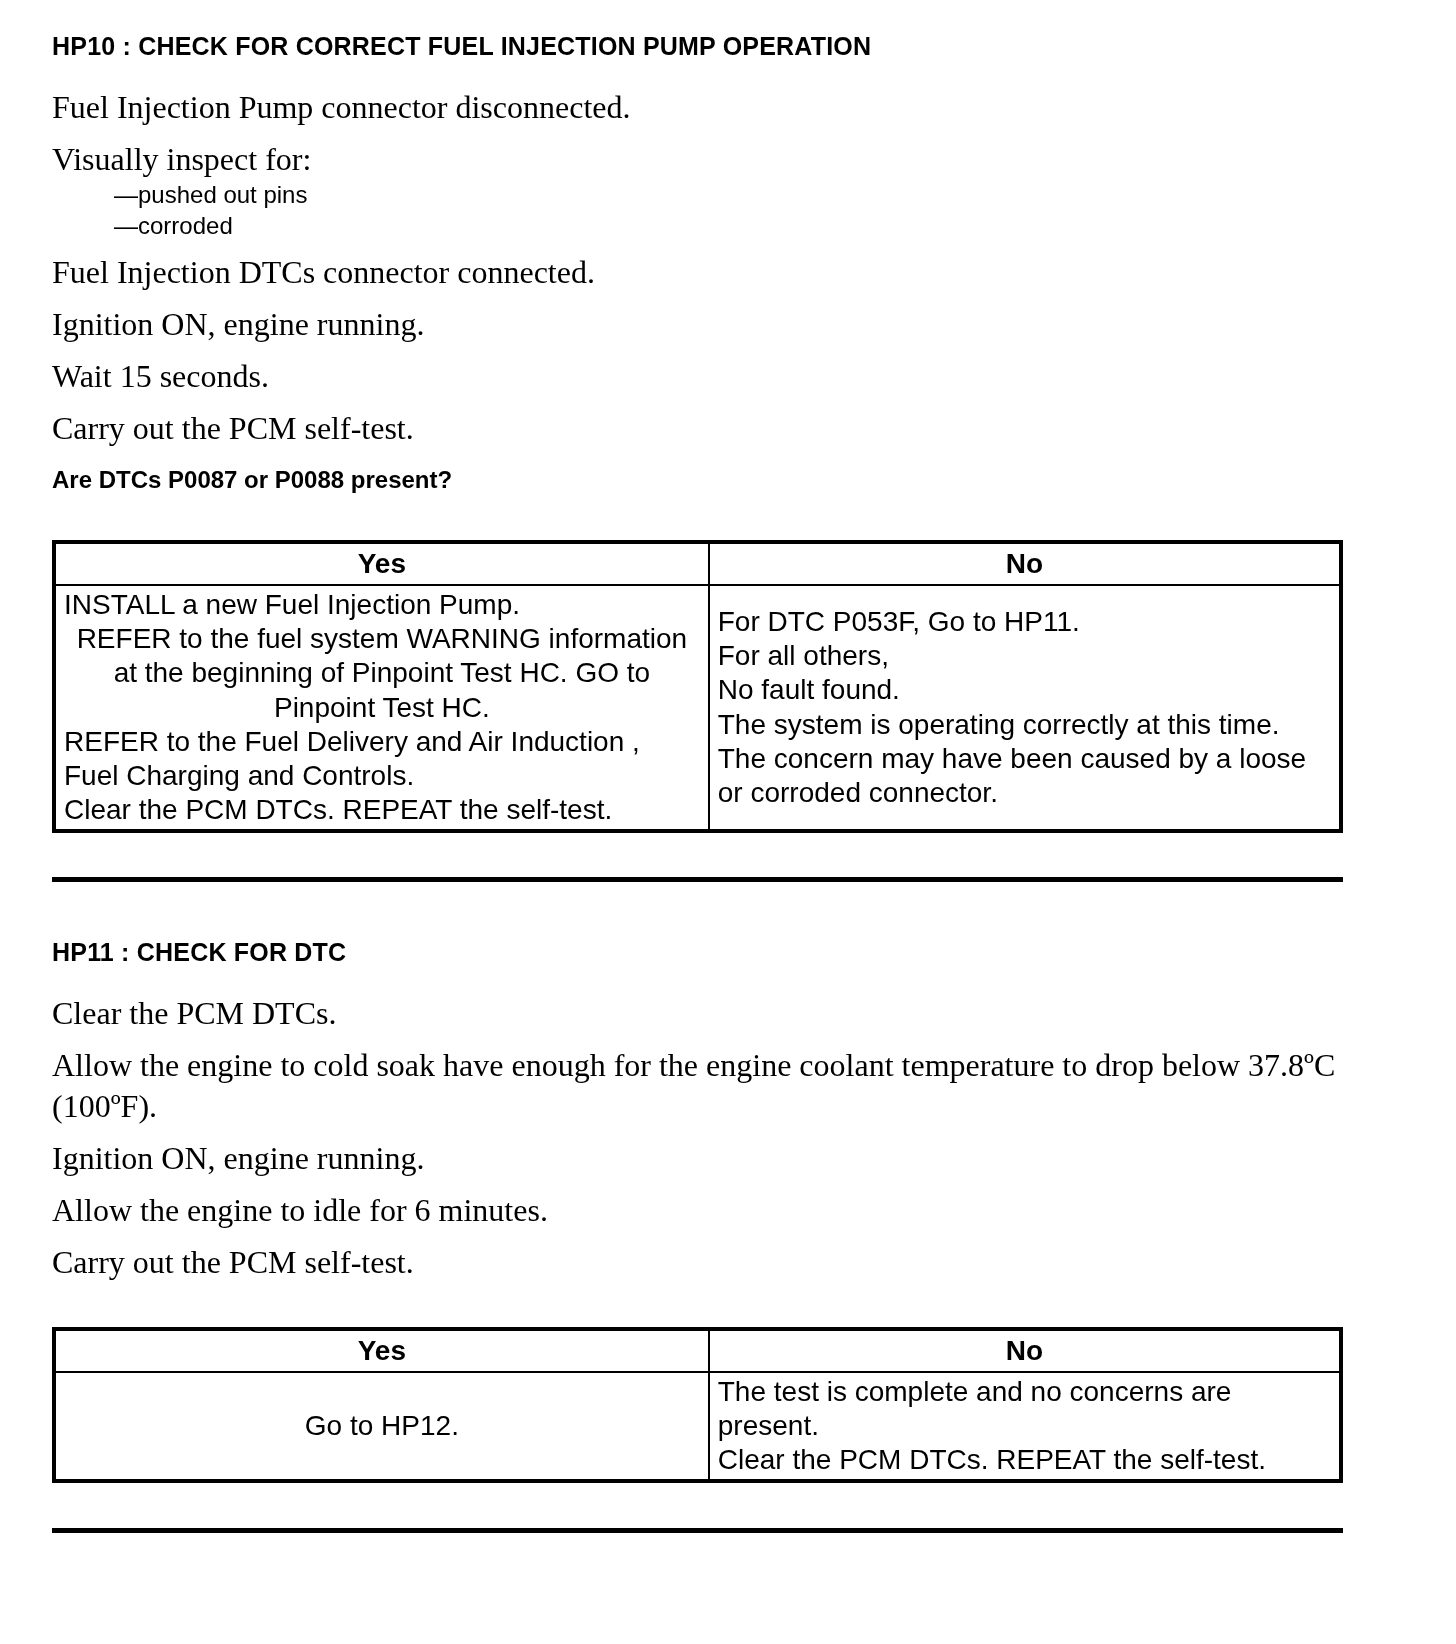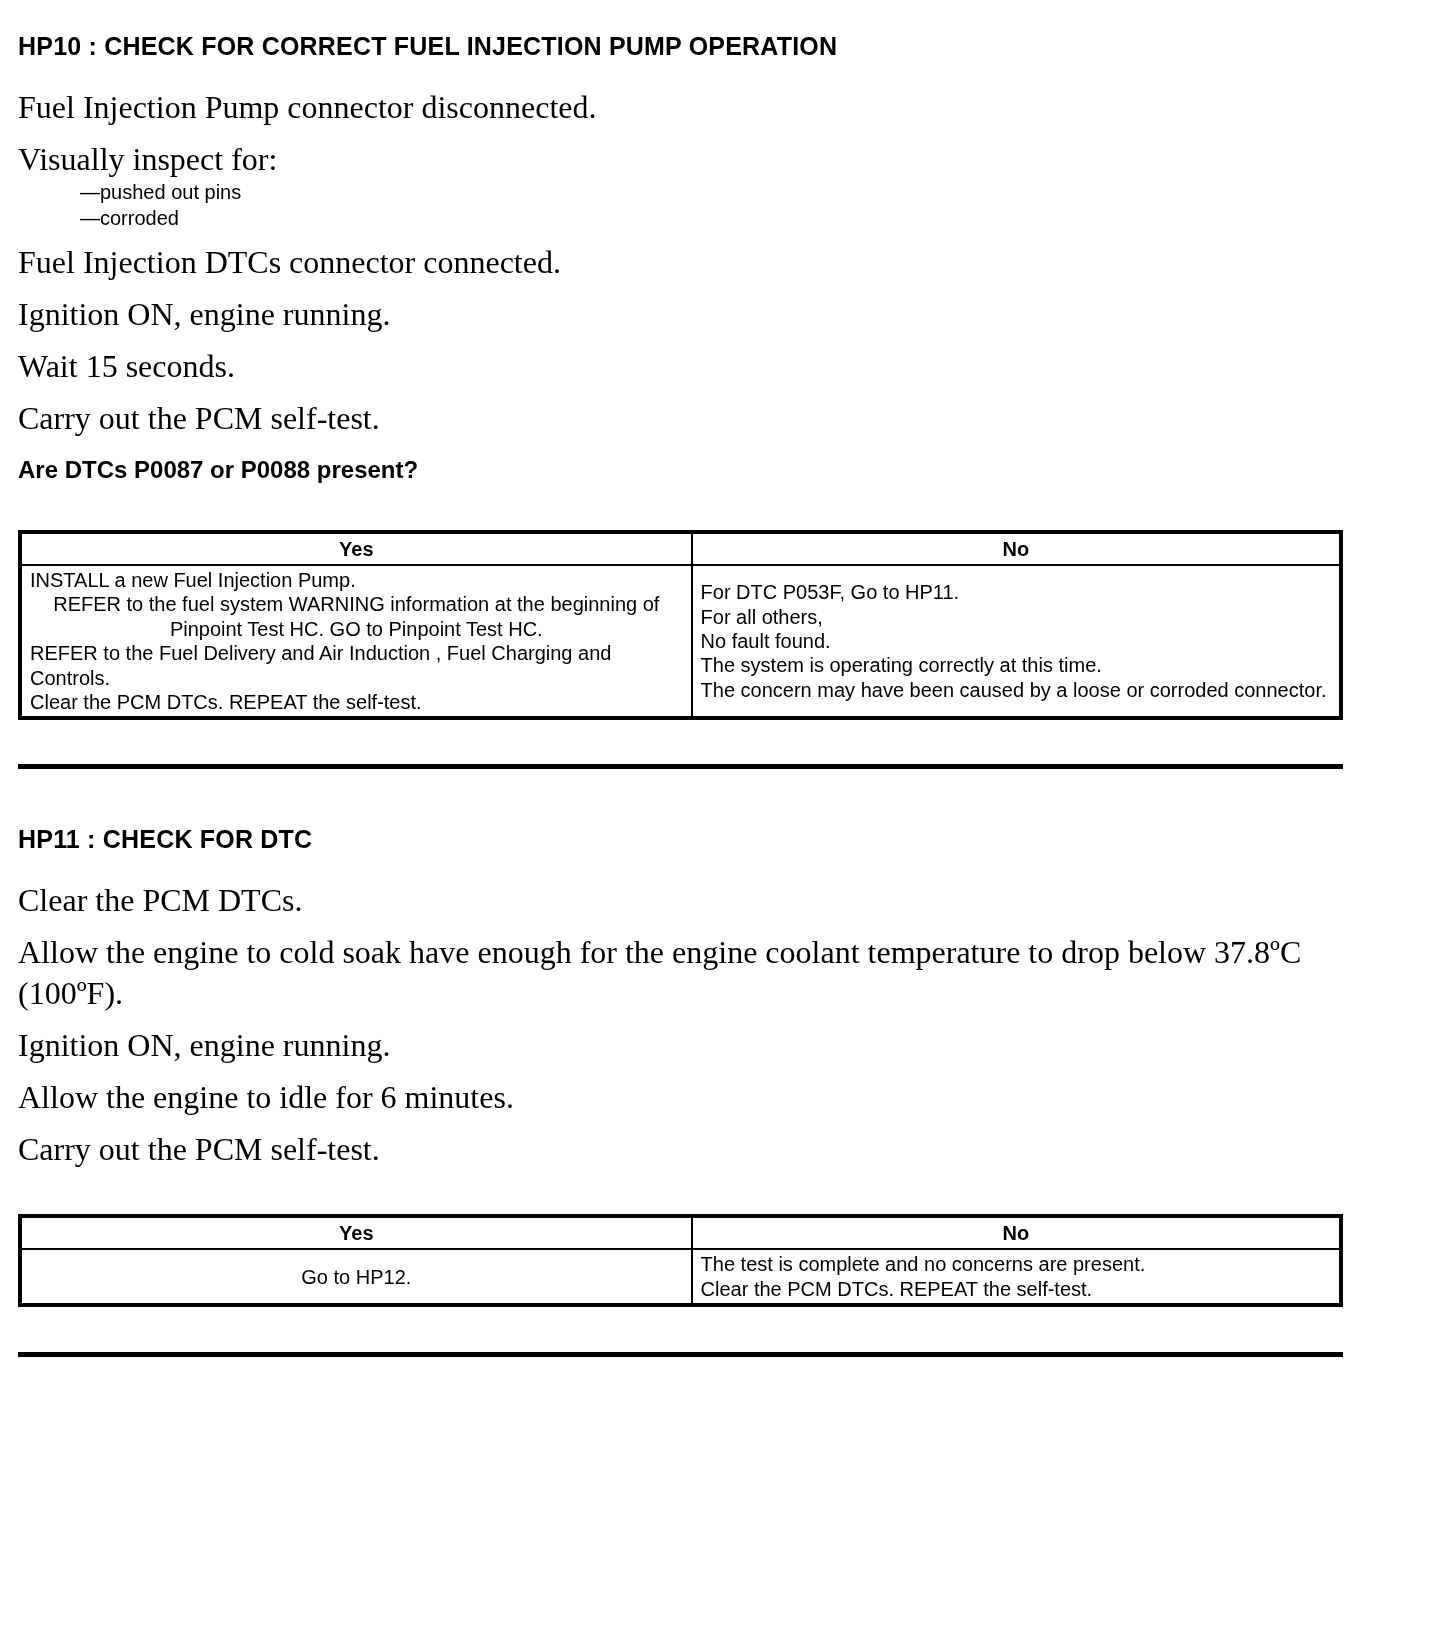--- a/index.html
+++ b/index.html
@@ -6,61 +6,61 @@
     margin: 0;
     padding: 0;
     background: #ffffff;
     color: #000000;
     font-family: "Liberation Sans", sans-serif;
   }
   .page {
     width: 1453px;
     min-height: 1644px;
     box-sizing: border-box;
-    padding: 18px 110px 40px 18px;
+    padding: 18px 110px 40px 52px;
     background: #ffffff;
   }
   .section-title {
     font-size: 25px;
     font-weight: bold;
     margin: 14px 0 26px 0;
     letter-spacing: 0.2px;
   }
   .step {
     font-size: 32px;
     line-height: 1.28;
     margin: 11px 0;
     font-family: Liberation Serif, serif;
   }
   .step.tight {
     margin-bottom: 0;
   }
   .subitem {
-    font-size: 20px;
+    font-size: 24px;
     line-height: 1.28;
     margin: 0;
     padding-left: 62px;
   }
   .question {
     font-size: 24px;
     font-weight: bold;
     line-height: 1.28;
     margin: 16px 0 0 0;
   }
   table.decision-table {
     width: 100%;
     border-collapse: collapse;
     border: 4px solid #000000;
     margin-top: 44px;
     table-layout: fixed;
   }
   table.decision-table th,
   table.decision-table td {
     border: 2px solid #000000;
-    font-size: 20px;
+    font-size: 28px;
     line-height: 1.22;
     padding: 2px 8px;
     vertical-align: middle;
   }
   table.decision-table th {
     font-weight: bold;
     text-align: center;
     padding: 3px 8px;
   }
   .col-yes { width: 49.4%; }

